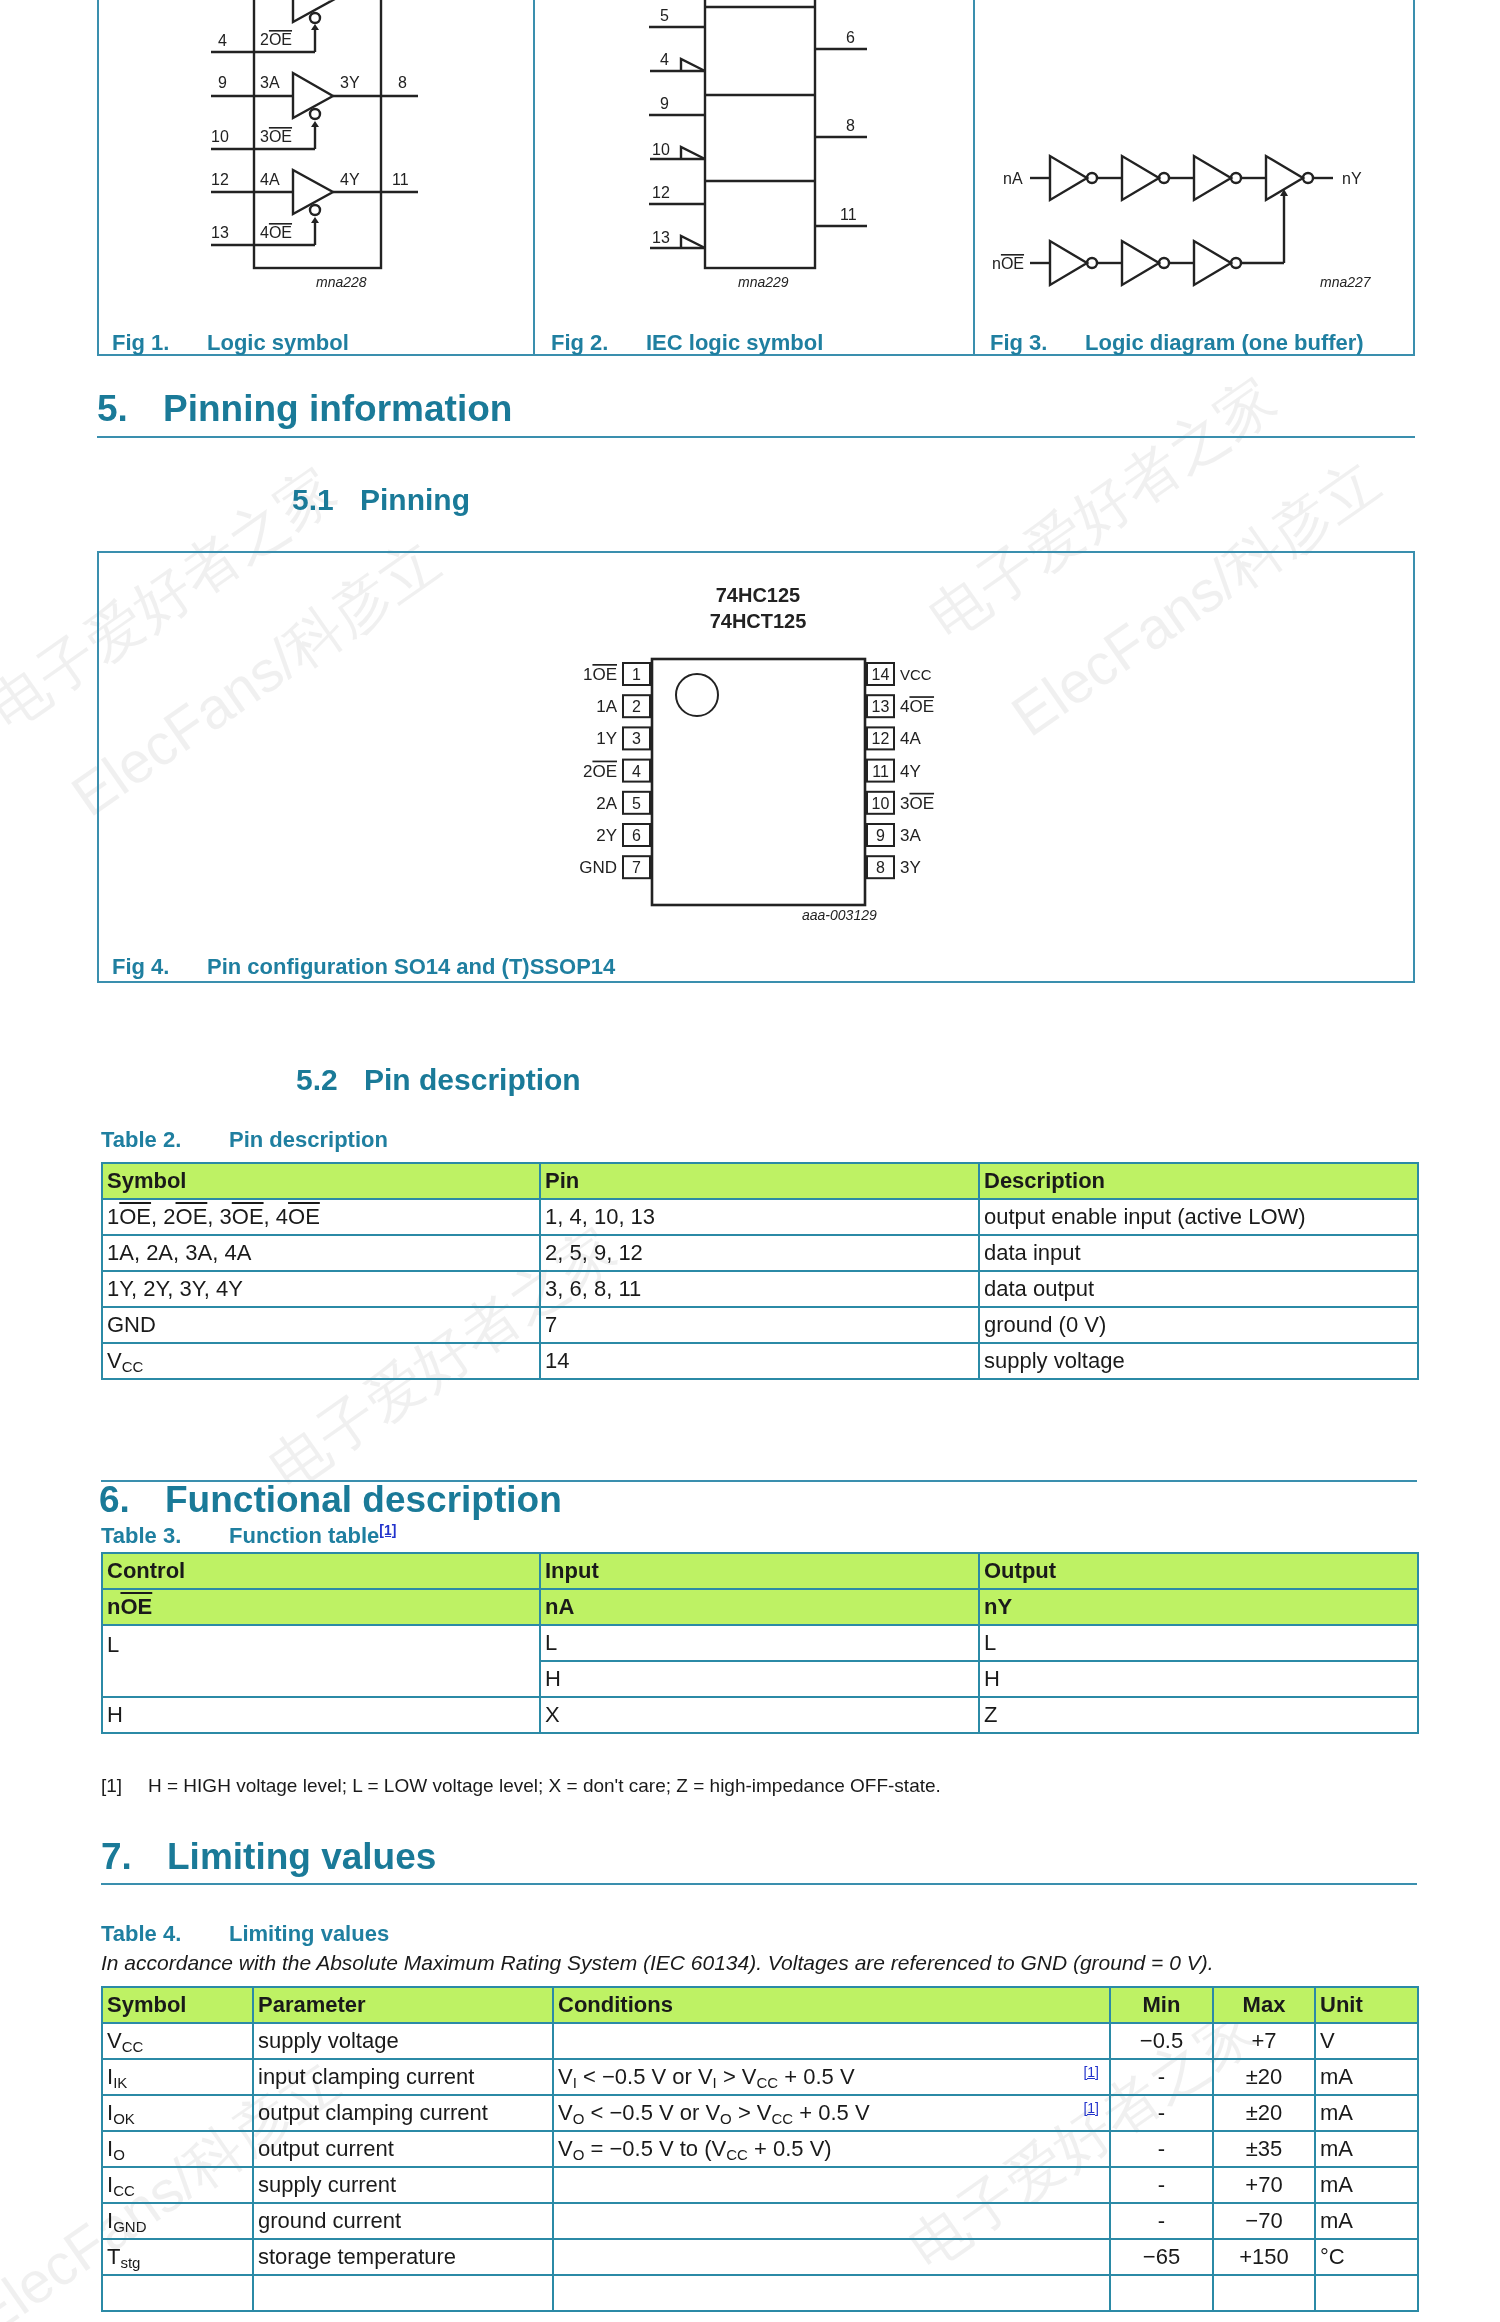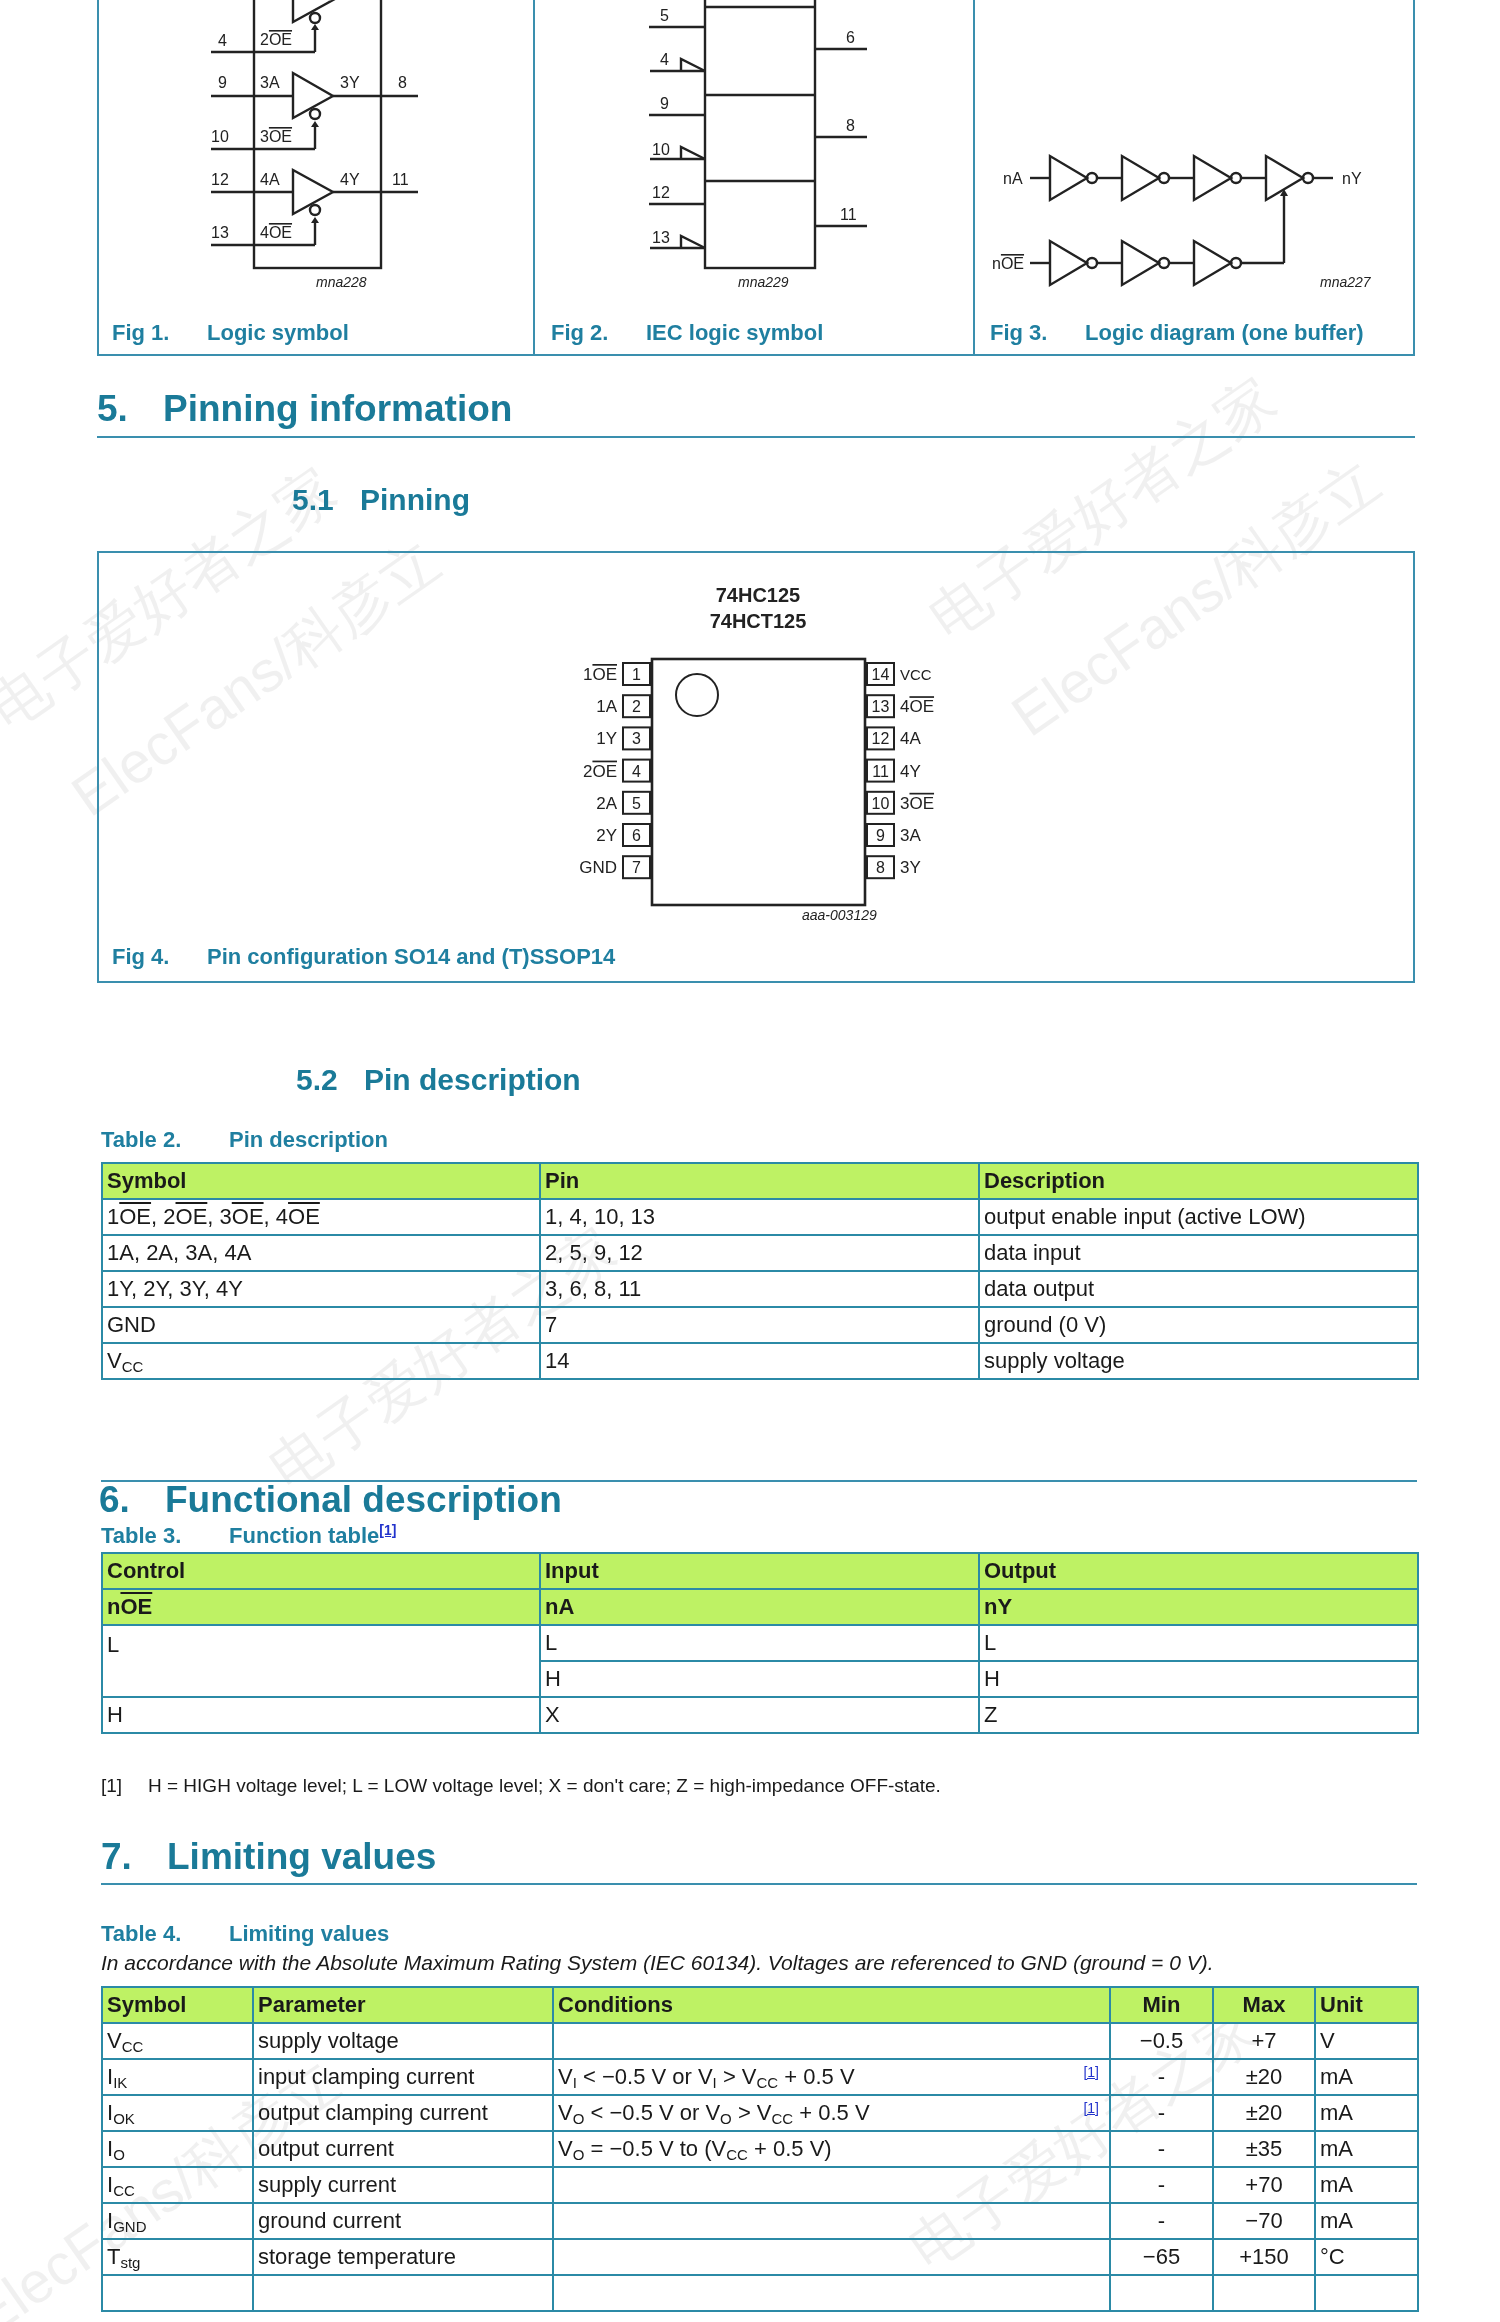--- a/index.html
+++ b/index.html
@@ -1,21 +1,21 @@
 <!DOCTYPE html>
 <html><head>
 <meta charset="utf-8">
 <style>
   html, body { margin:0; padding:0; }
   body { width:1500px; height:2322px; position:relative; overflow:hidden; background:#ffffff;
          font-family:"Liberation Sans", sans-serif; color:#1a1a1a; }
   .abs { position:absolute; }
   .figbox { position:absolute; border:2px solid #3a8fae; box-sizing:border-box; }
   .figcap { position:absolute; font-weight:bold; font-size:22px; color:#1f7fa0; white-space:nowrap; }
-  .figcap .num { display:inline-block; width:95px; }
+  .figcap .num { display:inline-block; width:95px;margin-top:10px; }
   .h1 { position:absolute; font-weight:bold; font-size:37px; color:#1a7a98; white-space:nowrap; }
   .h1 .num { display:inline-block; width:66px; }
   .h2 { position:absolute; font-weight:bold; font-size:30px; color:#1a7a98; white-space:nowrap; }
   .h2 .num { display:inline-block; width:68px; }
   .rule { position:absolute; height:2px; background:#3a8fae; }
   .tcap { position:absolute; font-weight:bold; font-size:22px; color:#1f7fa0; white-space:nowrap; }
   .tcap .num { display:inline-block; width:128px; }
   .tcap sup a { color:#2233cc; font-size:14px; text-decoration:underline; }
   table.dt { position:absolute; border-collapse:collapse; font-size:22px; table-layout:fixed; }
   table.dt td, table.dt th { border:2px solid #2b8aa6; padding:0 4px; text-align:left; vertical-align:middle; height:36px; box-sizing:border-box; font-weight:normal; white-space:nowrap; }

